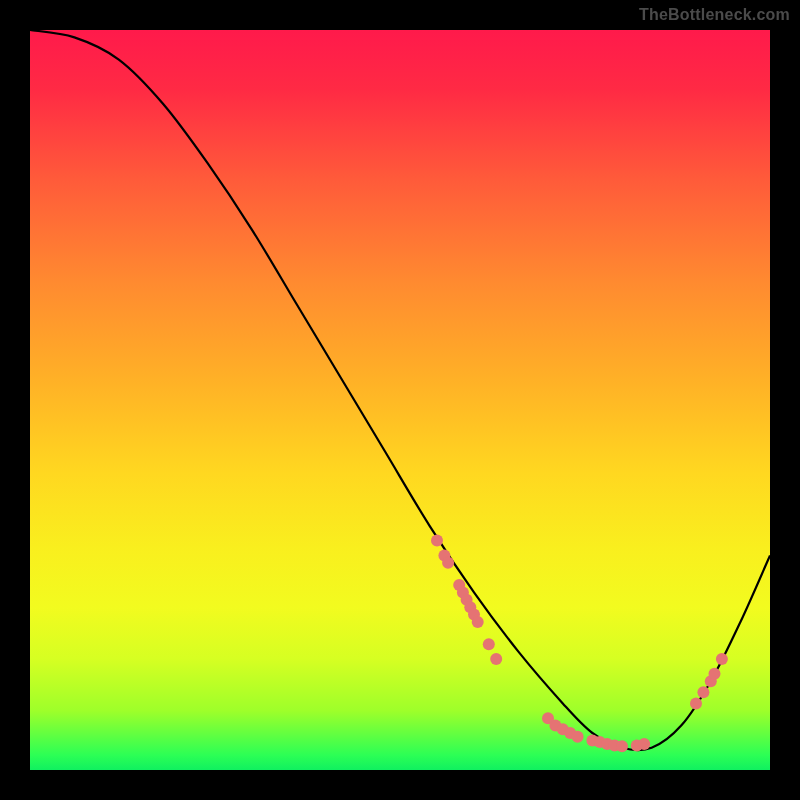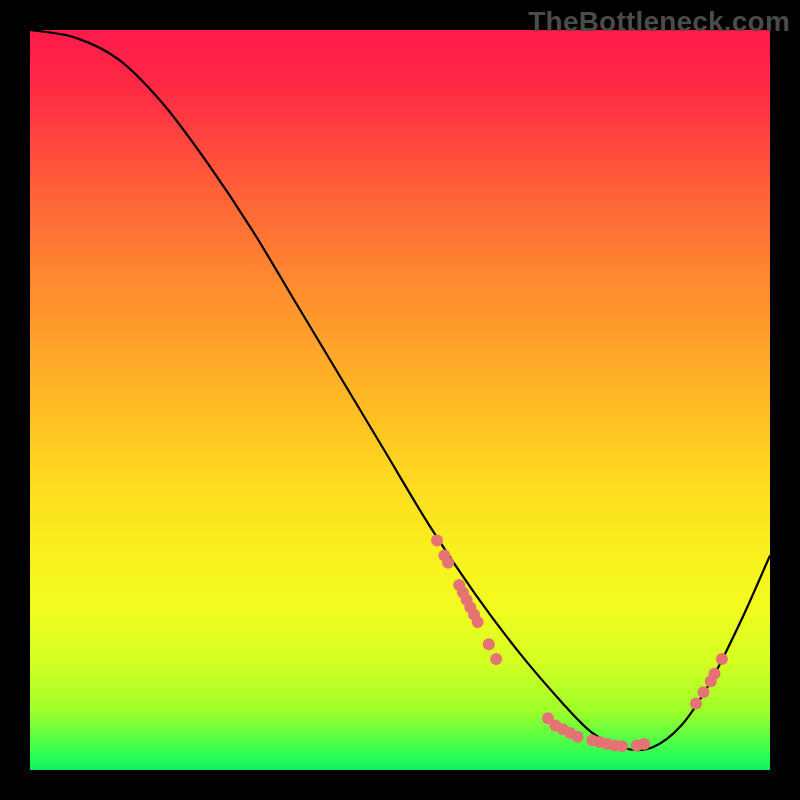--- a/index.html
+++ b/index.html
@@ -29,21 +29,21 @@
       #d6ff22 85%,
       #9eff2a 92%,
       #2cff55 98%,
       #10f060 100%);
   }
   .watermark {
     position: absolute;
     top: 6px;
     right: 10px;
     color: #4b4b4b;
-    font-size: 28px;
+    font-size: 16px;
     font-weight: 600;
     letter-spacing: 0.2px;
     z-index: 5;
   }
   svg.curve {
     position: absolute;
     left: 0;
     top: 0;
     width: 740px;
     height: 740px;

